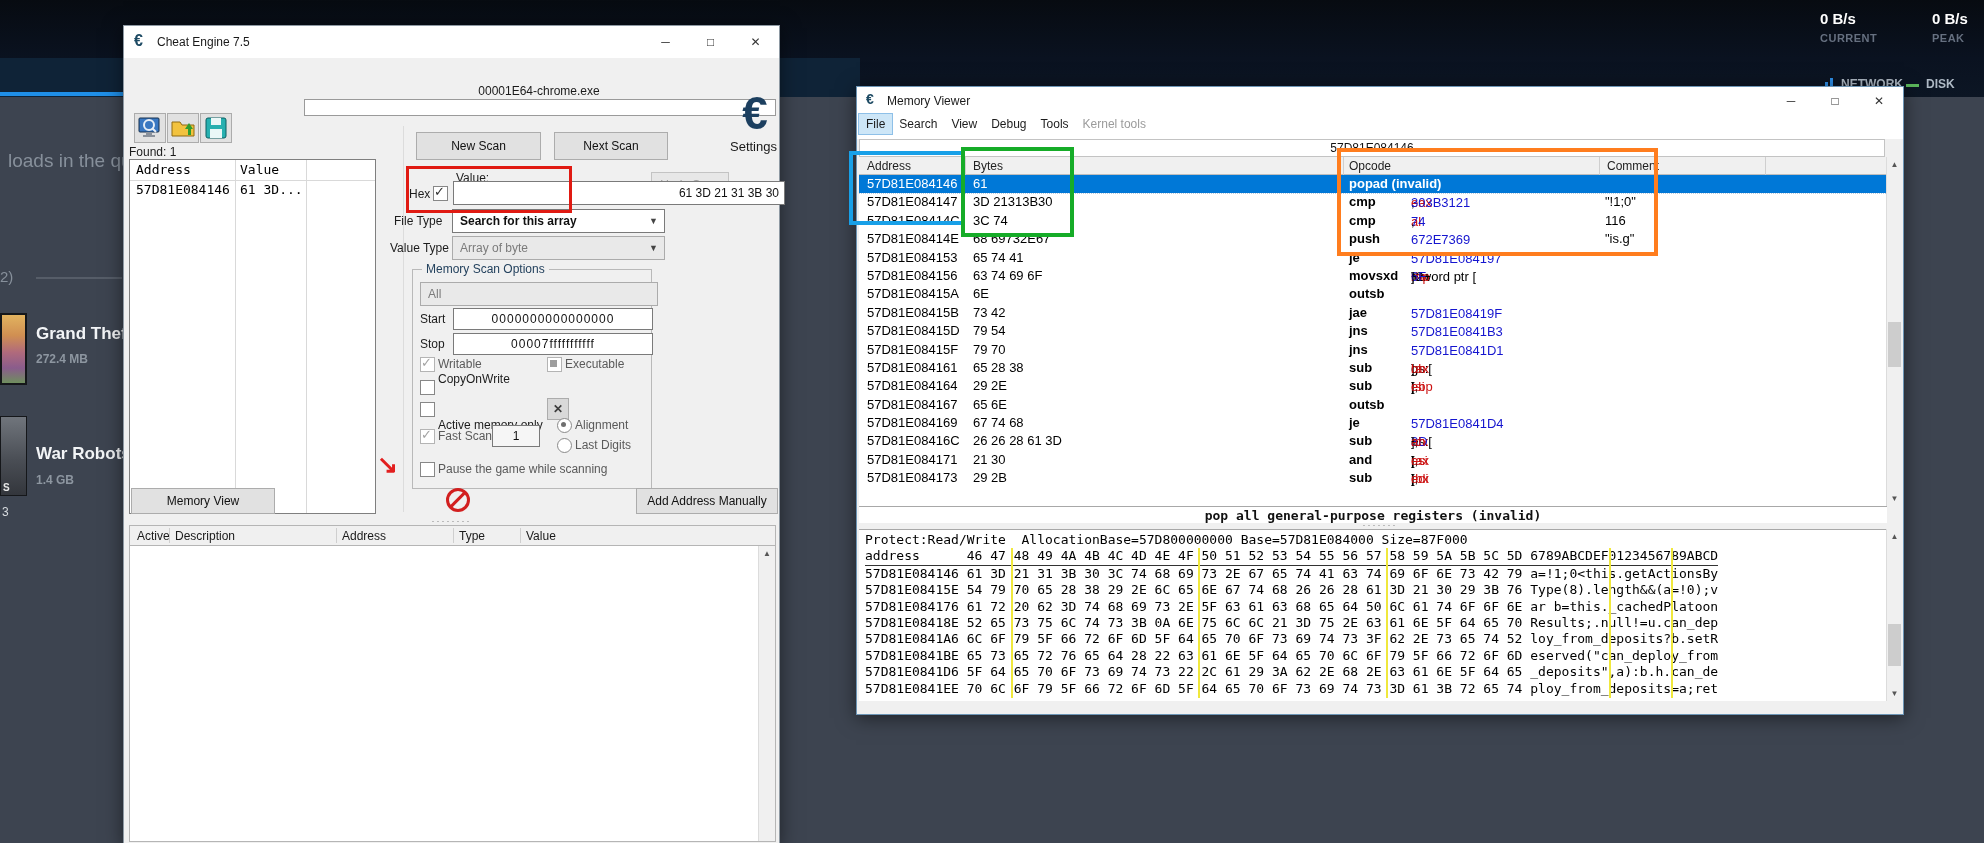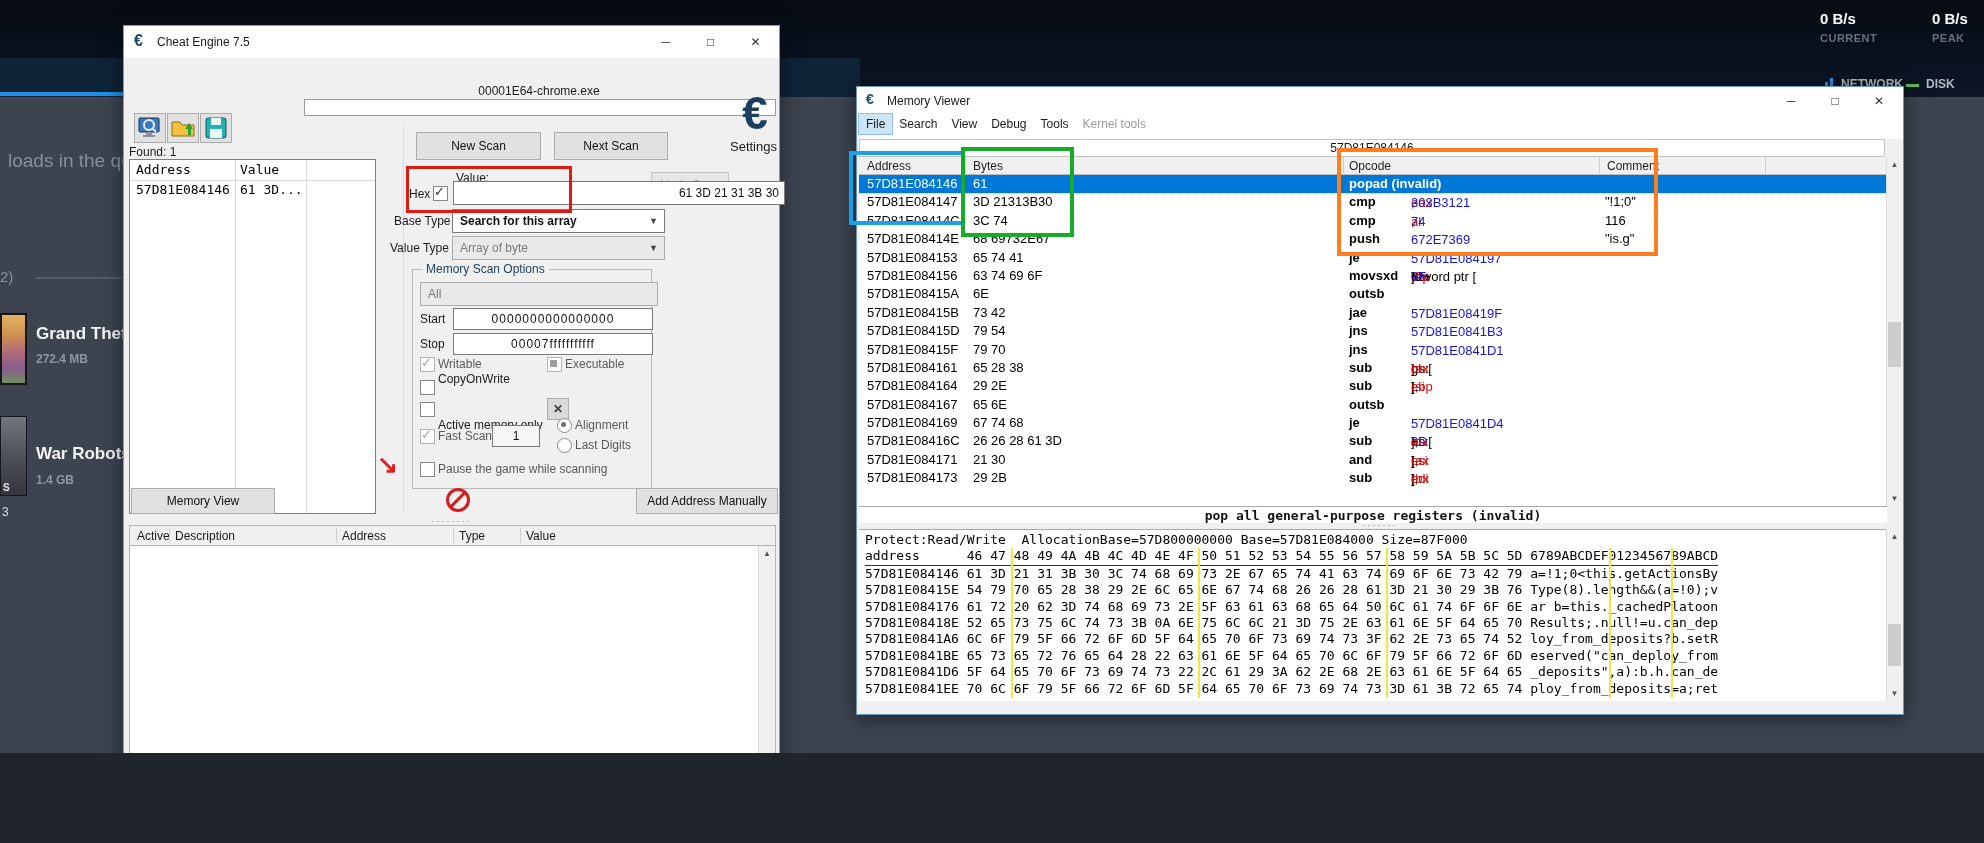--- a/index.html
+++ b/index.html
@@ -1,16 +1,16 @@
 <!DOCTYPE html>
 <html><head>
 <meta charset="utf-8">
 <style>
   html,body{margin:0;padding:0;background:#20242b;}
-  #canvas{position:relative;width:1984px;height:753px;overflow:hidden;background:#3d4450;
+  #canvas{position:relative;width:1984px;height:843px;overflow:hidden;background:#3d4450;
           font-family:"Liberation Sans",sans-serif;-webkit-font-smoothing:antialiased;}
   .abs{position:absolute;}
   .lbl{position:absolute;font-size:12px;color:#1c1c1c;white-space:nowrap;}
   .mono{font-family:"DejaVu Sans Mono",monospace;}
   
   .win{position:absolute;background:#f0f0f0;border:1px solid #8e99a3;box-shadow:0 3px 18px rgba(0,0,0,.5);}
   .tbar{position:absolute;left:0;top:0;right:0;background:#fff;}
   .wbtn{position:absolute;color:#333;font-size:12px;display:flex;align-items:center;justify-content:center;}
   .btn{position:absolute;background:#e1e1e1;border:1px solid #acacac;font-size:12px;color:#111;
        display:flex;align-items:center;justify-content:center;white-space:nowrap;}
@@ -161,21 +161,21 @@
     <div class="btn" style="left:430px;top:106px;width:112px;height:26px;">Next Scan</div>
     <div class="btn dis" style="left:527px;top:108px;width:76px;height:23px;margin-top:38px;">Undo Scan</div>
 
     <div class="lbl" style="left:332px;top:145px;">Value:</div>
     <div class="lbl" style="left:285px;top:161px;">Hex</div>
     <div class="cb ck" style="left:309px;top:160px;"></div>
     <div class="inp" style="left:329px;top:155px;width:320px;height:22px;">
       <span>61 3D 21 31 3B 30</span>
     </div>
 
-    <div class="lbl" style="left:270px;top:188px;">Base Type</div>
+    <div class="lbl" style="left:270px;top:188px;">File Type</div>
     <div class="combo" style="left:328px;top:183px;width:197px;height:22px;font-weight:bold;">
       <span>Search for this array</span>
       <span class="car">▼</span>
     </div>
     <div class="lbl" style="left:266px;top:215px;">Value Type</div>
     <div class="combo dis" style="left:328px;top:210px;width:197px;height:22px;">
       <span>Array of byte</span>
       <span class="car">▼</span>
     </div>
 

